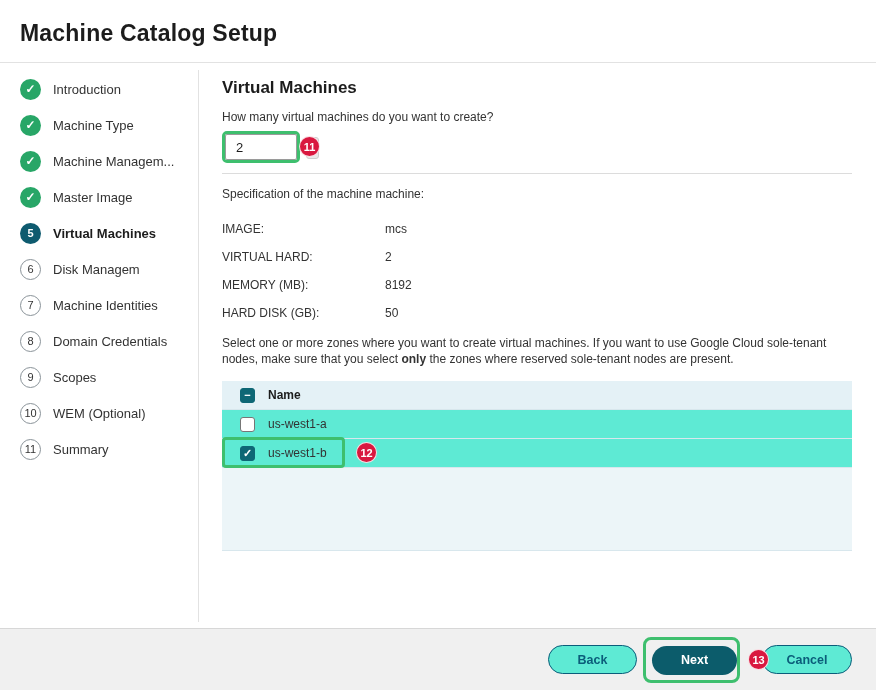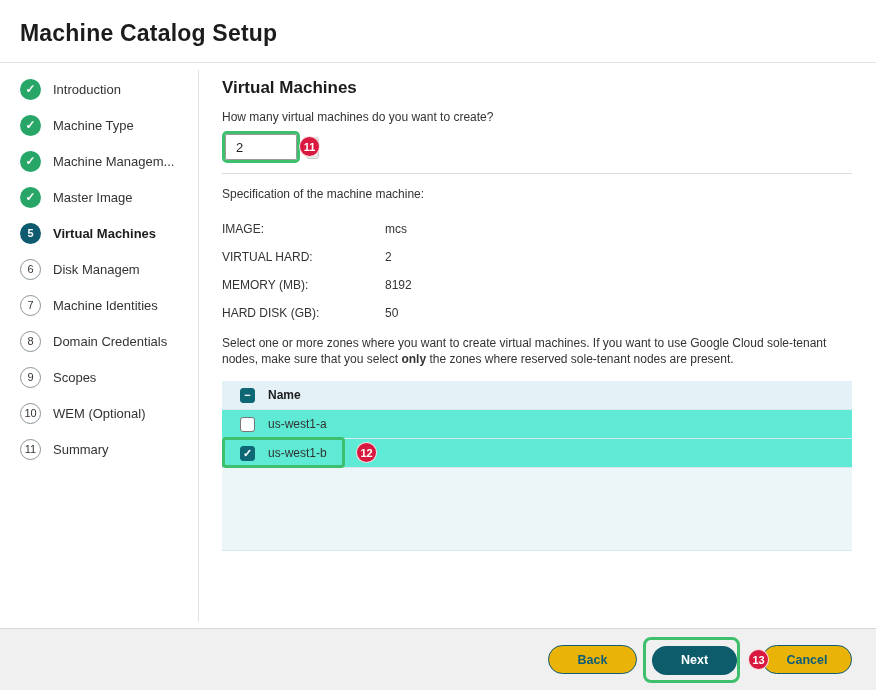--- a/index.html
+++ b/index.html
@@ -107,21 +107,21 @@
   
   .footer {
     position: absolute; left: 0; bottom: 0; width: 876px; height: 62px;
     background: #f0f0f0; border-top: 1px solid #d7d7d7;
   }
   .btn {
     position: absolute; height: 29px; border-radius: 15px; font-size: 12.5px;
     font-weight: 700; display: flex; align-items: center; justify-content: center;
     cursor: pointer; font-family: "Liberation Sans", sans-serif;
   }
-  .btn-outline { background: #eab308; border: 1.5px solid #0b5d7a; color: #0b5d7a; }
+  .btn-outline { background: #5eead4; border: 1.5px solid #0b5d7a; color: #0b5d7a; }
   .btn-back { left: 548px; top: 16px; width: 89px; }
   .annot-box-next {
     position: absolute; left: 643px; top: 8px; width: 97px; height: 46px;
     border: 3px solid #3ebf6e; border-radius: 8px; padding-left: 44px;
   }
   .btn-next {
     left: 6px; top: 5.5px; width: 85px;
     background: #0c5c6b; color: #ffffff; border: none;
   }
   .btn-cancel { left: 762px; top: 16px; width: 90px; }

